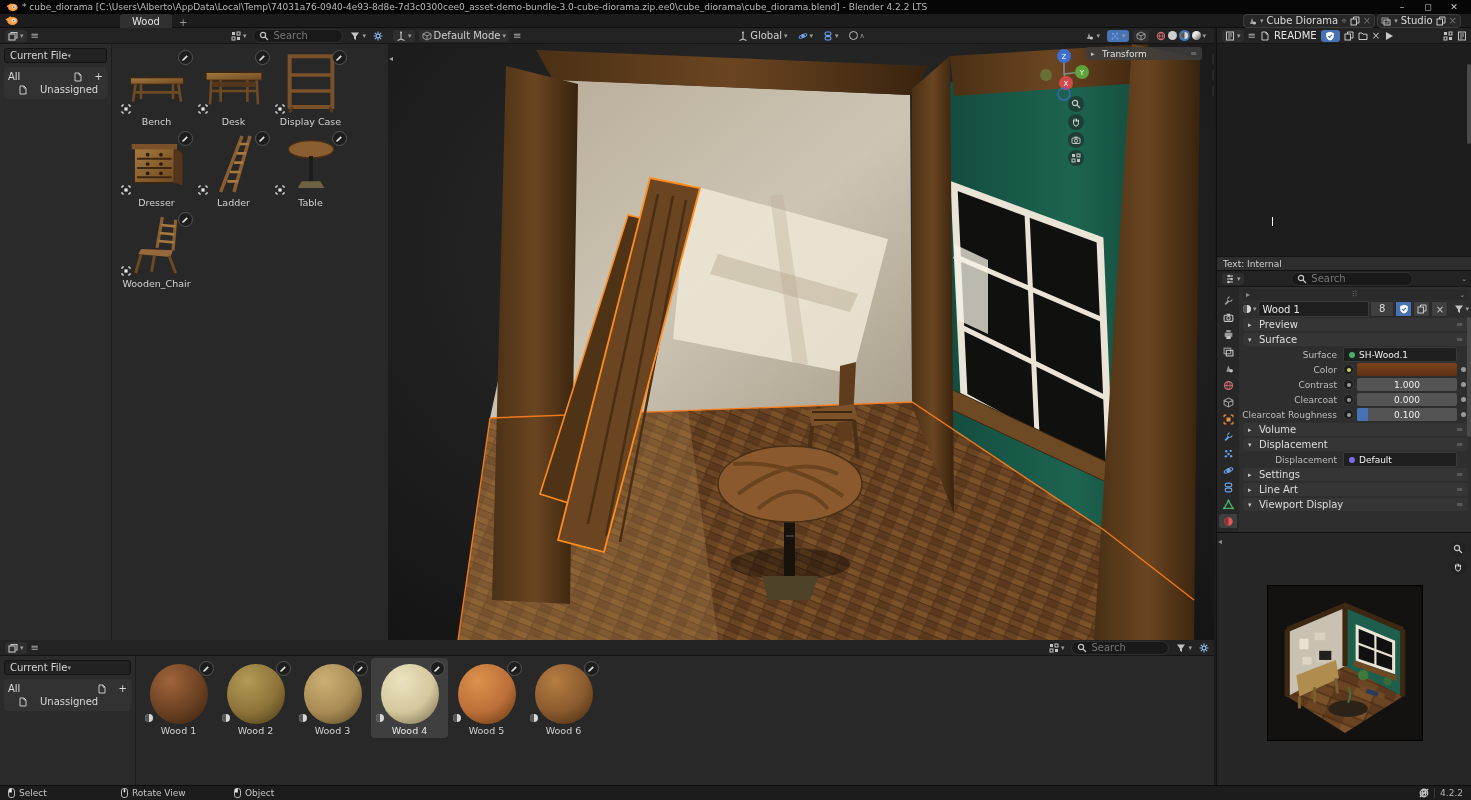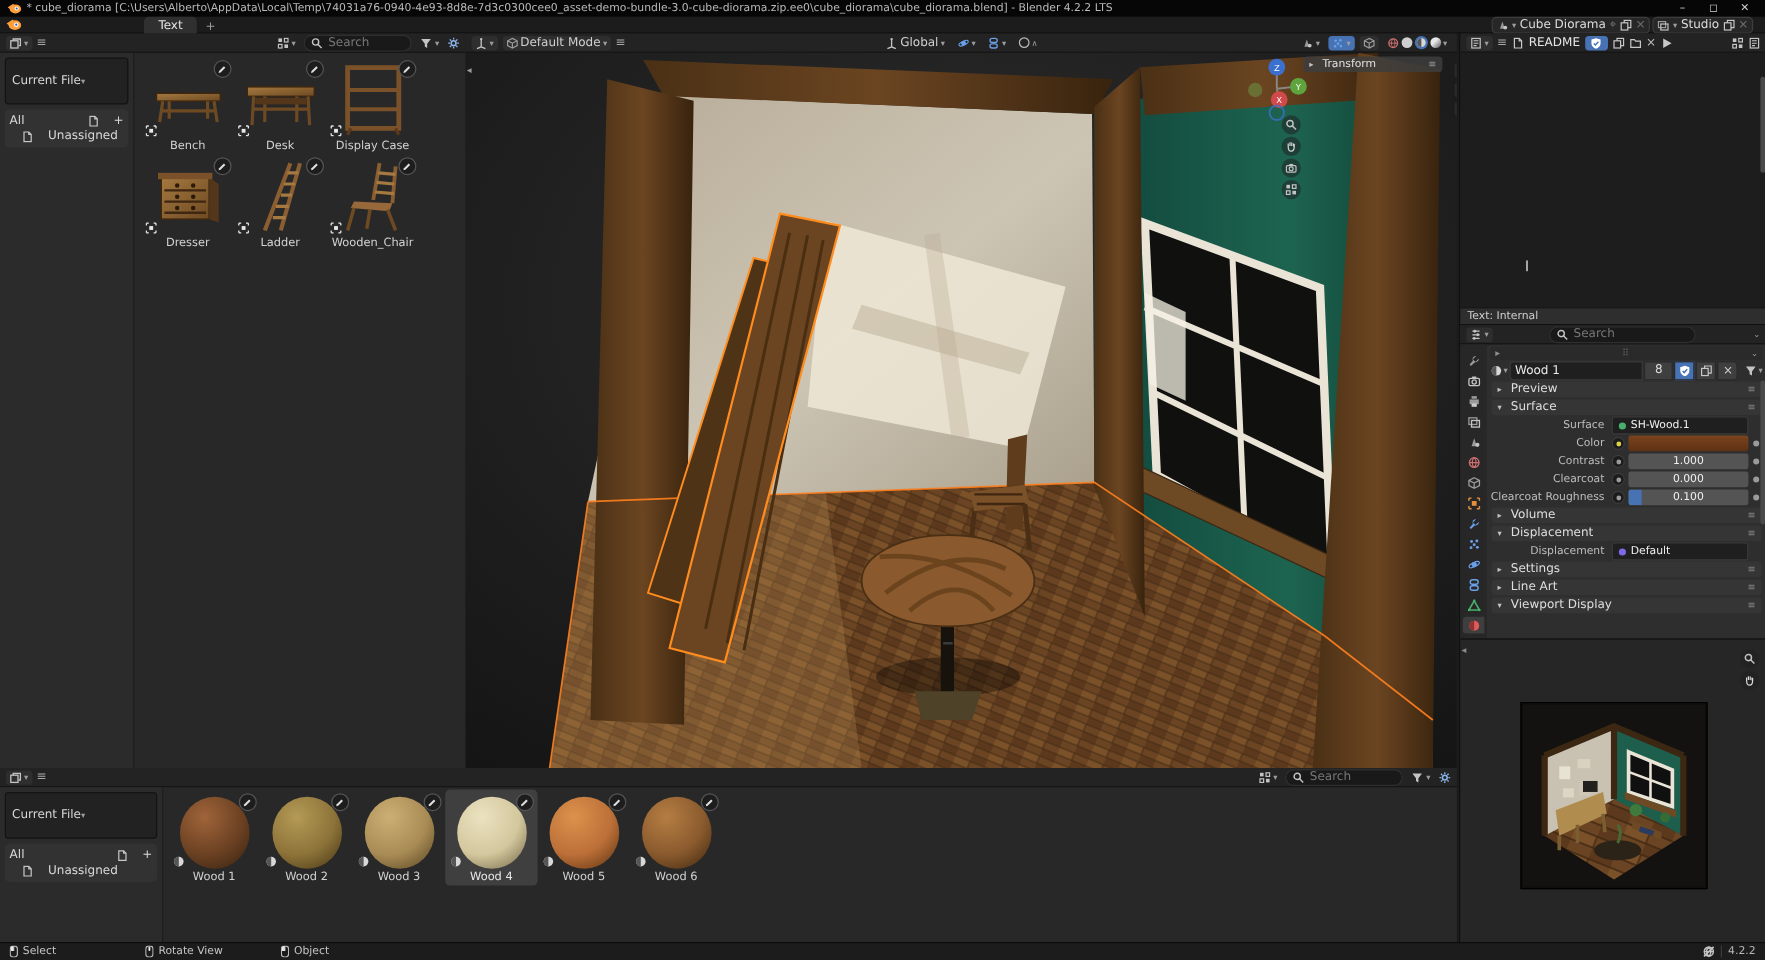--- a/index.html
+++ b/index.html
@@ -27,21 +27,21 @@
   .hbtn{display:flex;align-items:center;gap:2px;background:#2e2e2e;border-radius:3px;height:12px;padding:0 3px;color:#cfcfcf;}
   .hbtn.flat{background:transparent;}
   .chev{font-size:7px;color:#9d9d9d;}
   .burger{color:#a8a8a8;font-size:10px;letter-spacing:0;}
   .search{display:flex;align-items:center;background:#191919;border:1px solid #2f2f2f;border-radius:8px;height:12px;padding:0 5px;gap:4px;color:#777;min-width:0;}
   .search span{white-space:nowrap;}
   
   #asset-top{left:0;top:28px;width:388px;height:612px;background:#282828;}
   #asset-bottom{left:0;top:640px;width:1214px;height:145px;background:#282828;}
   .ab-side{position:absolute;background:#2b2b2b;border-right:1px solid #1d1d1d;box-sizing:border-box;}
-  .src-select{display:flex;align-items:center;justify-content:flex-start;background:#222;border:1px solid #131313;border-radius:3px;height:13px;margin:4px;padding:12px 5px;color:#d6d6d6;}
+  .src-select{display:flex;align-items:center;justify-content:flex-start;background:#222;border:1px solid #131313;border-radius:3px;height:13px;margin:4px;padding:0 5px;color:#d6d6d6;}
   .cat-box{background:#323232;border-radius:4px;margin:2px 4px;padding:3px 4px;}
   .cat-row{display:flex;align-items:center;height:13px;gap:12px;color:#d9d9d9;}
   .cat-row .grow{flex:1;}
   .cat-sub{padding-left:10px;}
   .agrid{position:absolute;display:flex;flex-wrap:wrap;align-content:flex-start;}
   .aitem{width:77px;display:flex;flex-direction:column;align-items:center;padding:3px 0 2px 0;border-radius:4px;}
   .aitem.sel{background:#4772b3;}
   .aitem.sel .alabel{color:#fff;}
   .athumb{position:relative;width:64px;height:64px;}
   .tsvg{width:64px;height:64px;display:block;}
@@ -376,21 +376,21 @@
       </svg>
     <div style="display:flex">
 
     <span class="menu-item"></span>
         <span class="menu-item"></span>
         <span class="menu-item"></span>
         <span class="menu-item"></span>
         <span class="menu-item"></span>
       </div>
     <div id="ws-tabs">
-      <span class="ws-tab">Text</span>
+      <span class="ws-tab">Wood</span>
       <span class="ws-plus">+</span>
     </div>
     <div id="scene-widgets">
       <div class="id-widget">
         <svg class="mini-ic">
             <use href="#i-scene"></use>
           </svg>
         <span class="chev">▾</span>
         <span>Cube Diorama</span>
         <span class="dim">⌖</span>
@@ -551,20 +551,38 @@
                 <use href="#i-pencil"></use>
               </svg>
             </span>
             <span class="badge-type">
               <svg>
                 <use href="#i-object"></use>
               </svg>
             </span>
           </div>
           <div class="alabel">Ladder</div>
+        </div>
+        <div class="aitem">
+          <div class="athumb">
+            <svg class="tsvg">
+              <use href="#t-table"></use>
+            </svg>
+            <span class="badge-edit">
+              <svg>
+                <use href="#i-pencil"></use>
+              </svg>
+            </span>
+            <span class="badge-type">
+              <svg>
+                <use href="#i-object"></use>
+              </svg>
+            </span>
+          </div>
+          <div class="alabel">Table</div>
         </div>
         <div class="aitem">
           <div class="athumb">
             <svg class="tsvg">
               <use href="#t-chair"></use>
             </svg>
             <span class="badge-edit">
               <svg>
                 <use href="#i-pencil"></use>
               </svg>

